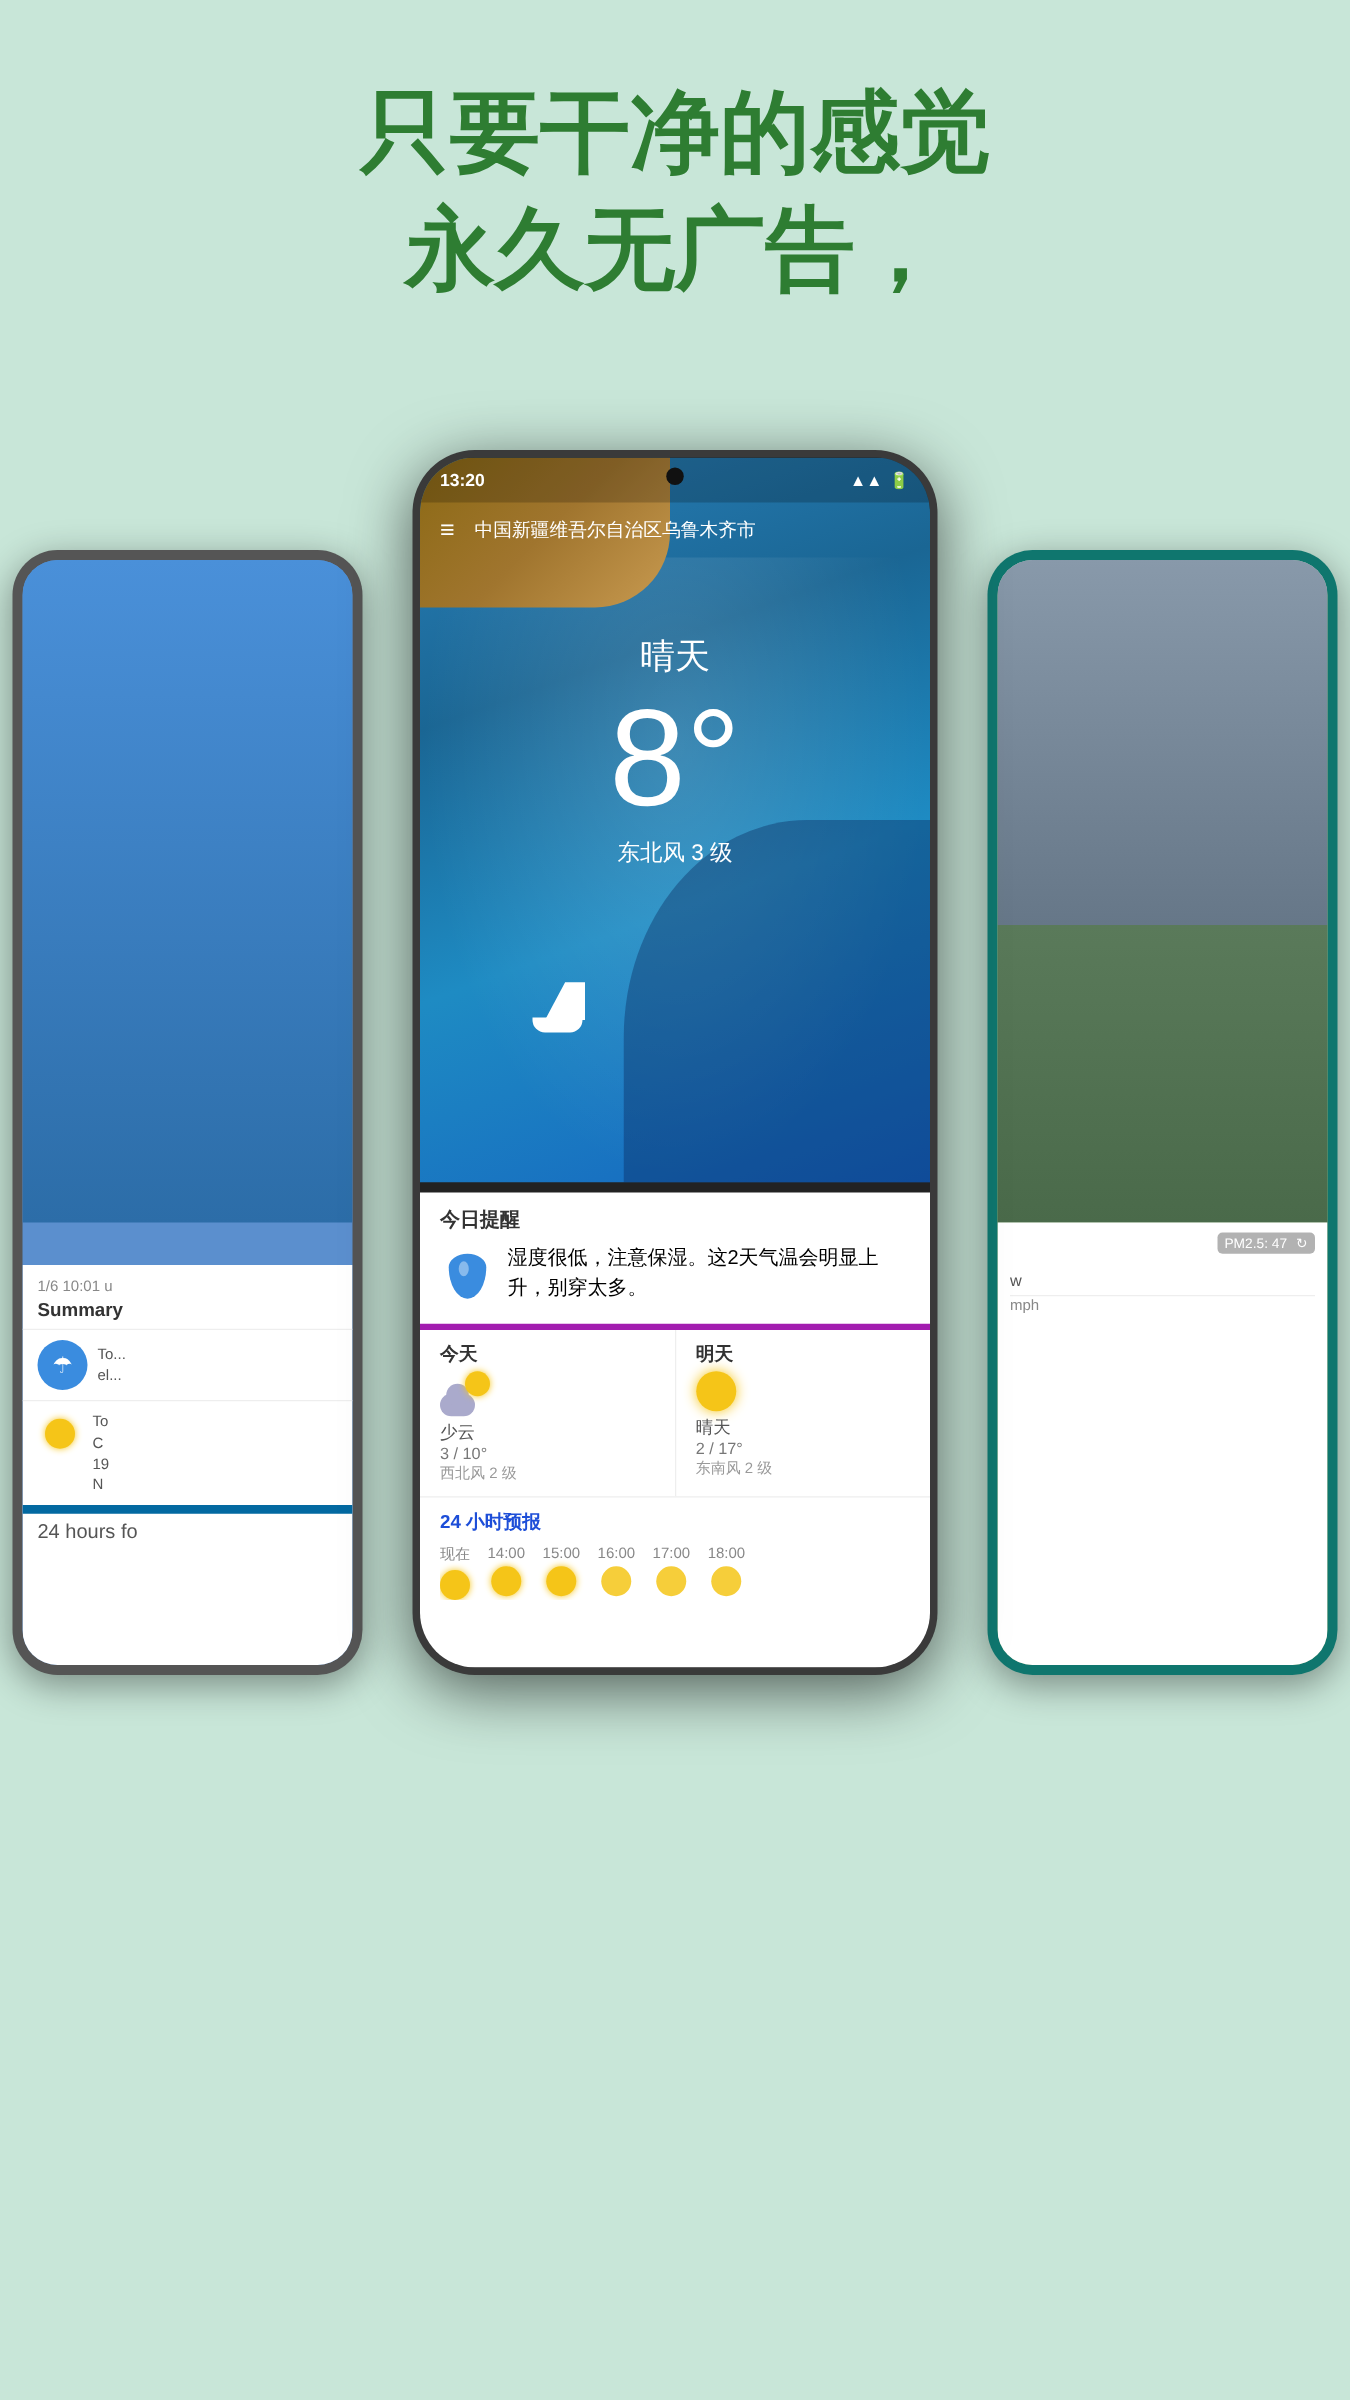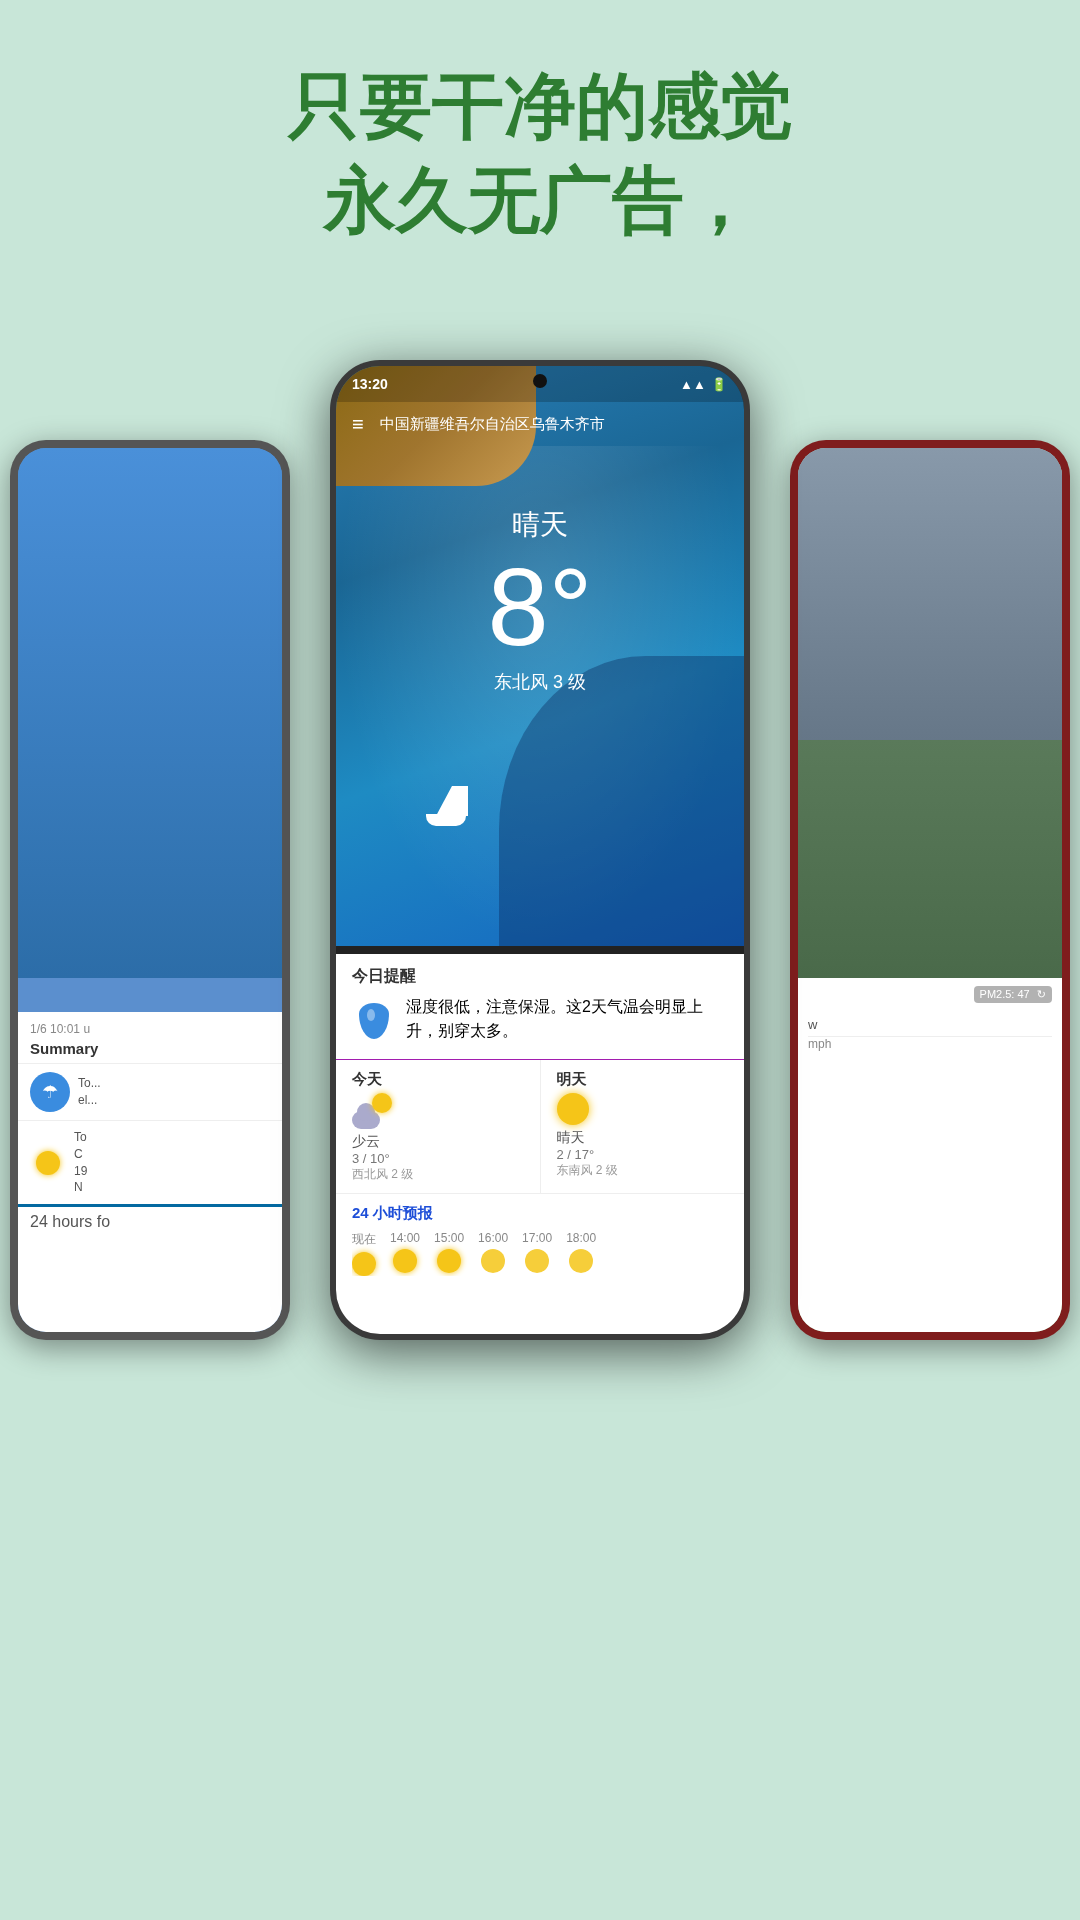--- a/index.html
+++ b/index.html
@@ -83,23 +83,22 @@
       background: #3a8cdf;
       border-radius: 50%;
       display: flex; align-items: center; justify-content: center;
       font-size: 20px;
       margin-right: 8px;
       flex-shrink: 0;
     }
     .plo-desc { font-size: 12px; color: #555; line-height: 1.4; }
     .plo-today-row {
       display: flex;
-      align-items: center;
       padding: 8px 12px;
-      border-bottom: 3px solid #0369a1;
+      border-bottom: 7px solid #0369a1;
     }
     .sun-icon-sm {
       width: 36px; height: 36px;
       margin-right: 8px;
       flex-shrink: 0;
       position: relative;
     }
     .sun-circle {
       width: 24px; height: 24px;
       background: #f5c518;
@@ -115,21 +114,21 @@
       color: #555;
     }
 
     
     .phone-right {
       position: absolute;
       right: 10px;
       top: 80px;
       width: 280px;
       height: 900px;
-      background: #7f1d1d;
+      background: #0f766e;
       border-radius: 36px;
       overflow: hidden;
       box-shadow: 0 8px 30px rgba(0,0,0,0.4);
       z-index: 1;
     }
     .phone-right-screen {
       position: absolute;
       top: 8px; left: 8px; right: 8px; bottom: 8px;
       border-radius: 28px;
       overflow: hidden;
@@ -343,21 +342,21 @@
       height: 380px;
       background: white;
       border-radius: 0;
       z-index: 10;
       overflow: hidden;
     }
 
     
     .today-reminder {
       padding: 12px 16px;
-      border-bottom: 1px solid #a21caf;
+      border-bottom: 5px solid #a21caf;
     }
     .reminder-title {
       font-size: 16px;
       font-weight: bold;
       color: #333;
       margin-bottom: 8px;
     }
     .reminder-content {
       display: flex;
       align-items: flex-start;

